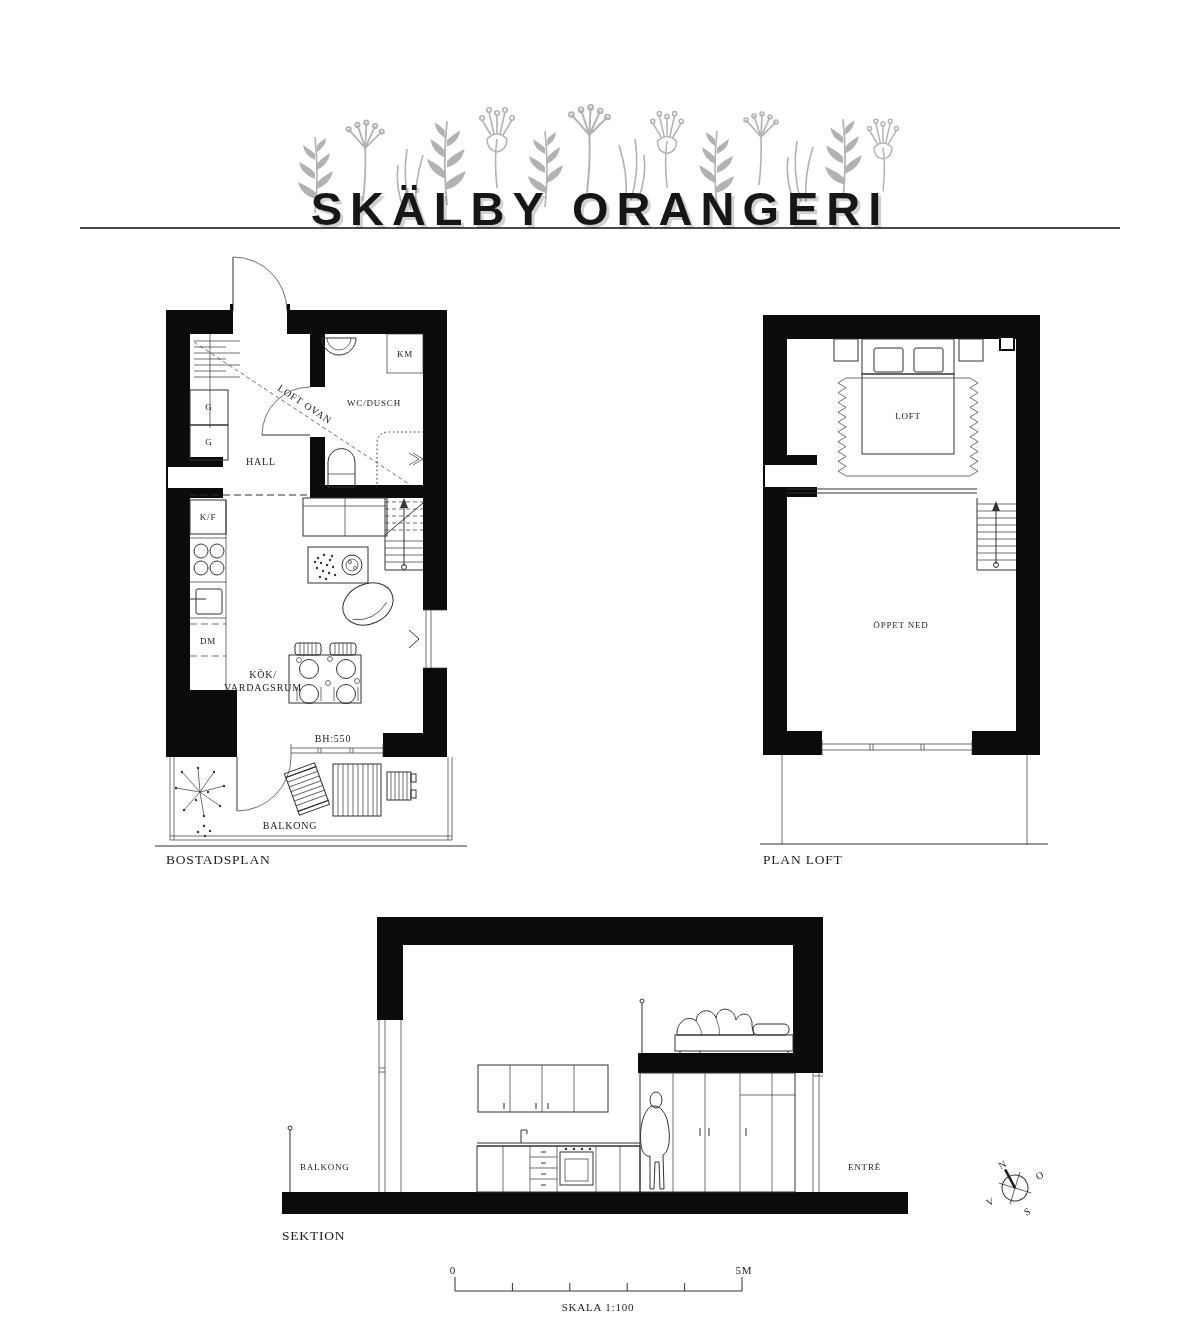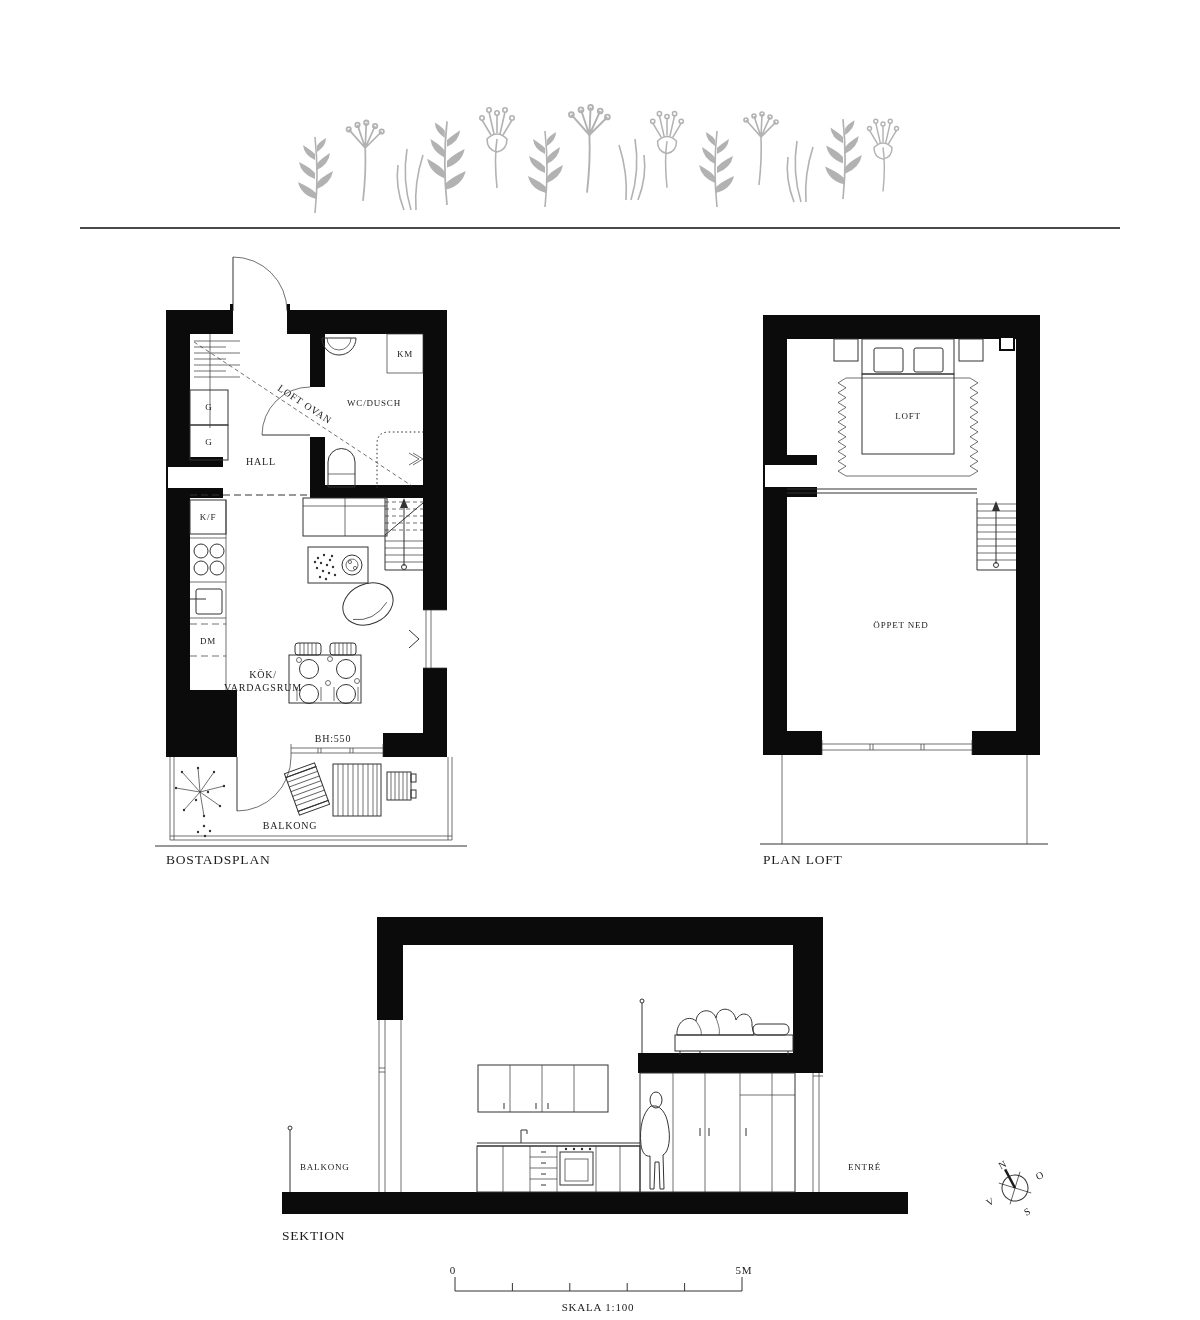--- a/index.html
+++ b/index.html
@@ -69,20 +69,21 @@
       <use href="#sprig-grass" class="d2" transform="translate(336,40) scale(-1,1)"></use>
       <use href="#sprig-poppy" class="d2" transform="translate(372,22) scale(0.95)"></use>
       <use href="#sprig-leaves" class="d2" transform="translate(422,42) scale(-1,1)"></use>
       <use href="#sprig-dandelion" transform="translate(464,22)"></use>
       <use href="#sprig-grass" transform="translate(506,42)"></use>
       <use href="#sprig-leaves" transform="translate(548,30) scale(1.05)"></use>
       <use href="#sprig-poppy" class="d2" transform="translate(588,30) scale(-0.9,0.9)"></use>
     </g>
   </svg>
 
+  <h1 class="title">SKÄLBY ORANGERI</h1>
   <div class="rule"></div>
 
   <svg class="plan" style="left:150px;top:240px;width:330px;height:640px" viewBox="150 240 330 640">
 
     <g>
       <rect class="blk" x="166" y="310" width="67" height="24"></rect>
       <rect class="blk" x="287" y="310" width="160" height="24"></rect>
       <rect class="blk" x="166" y="334" width="24" height="356"></rect>
       <rect class="blk" x="166" y="690" width="71" height="67"></rect>
       <rect class="blk" x="423" y="334" width="24" height="276"></rect>

